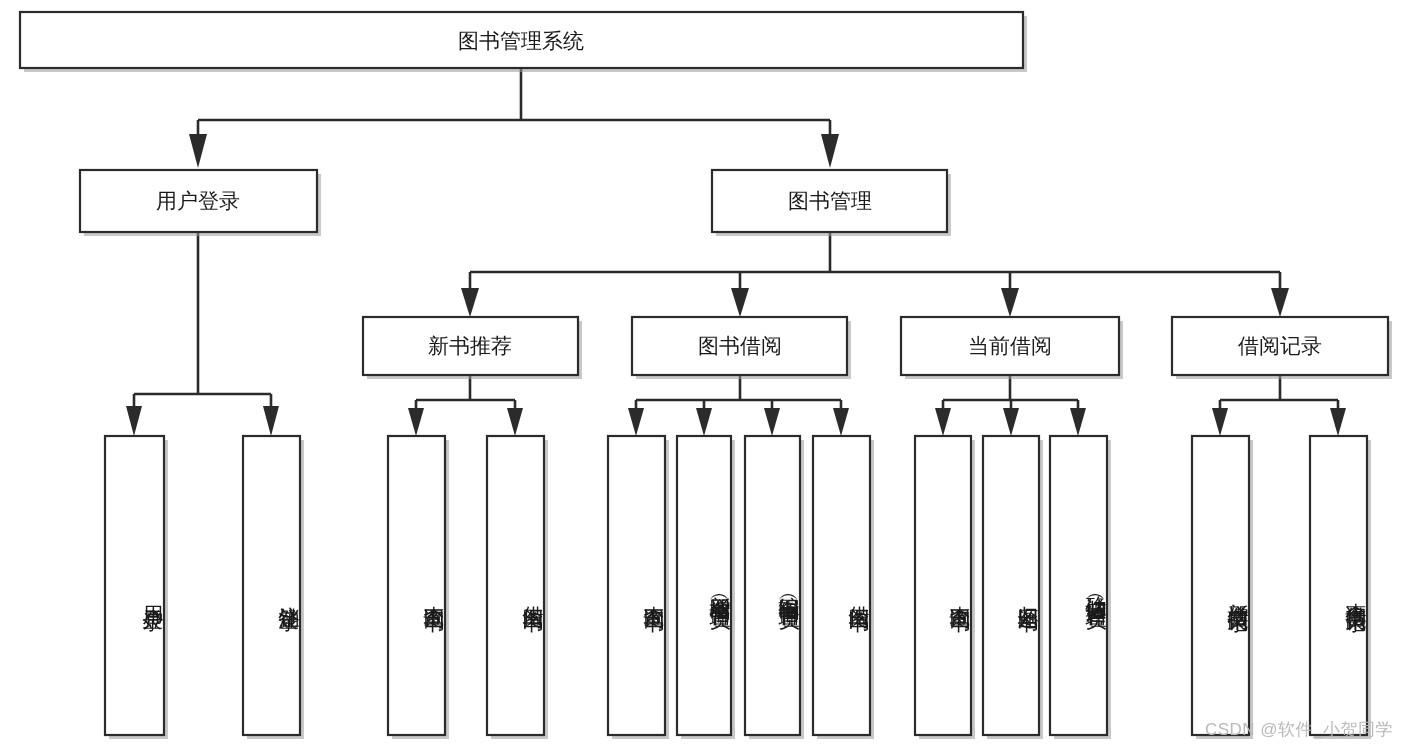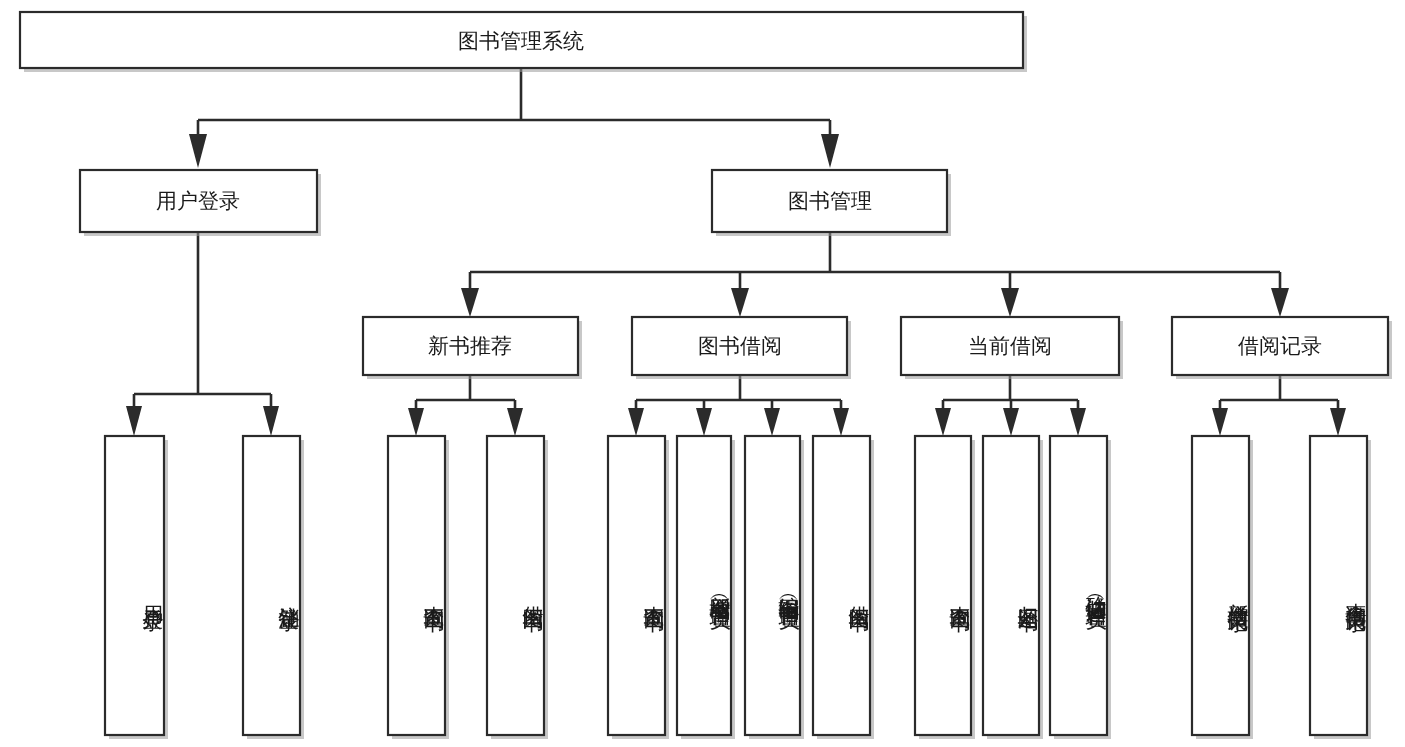--- a/index.html
+++ b/index.html
@@ -262,13 +262,14 @@
   <div class="node-label-vertical" style="left:608px; top:458px; width:57px; height:270px;">查询图书</div>
   <div class="node-label-vertical" style="left:677px; top:442px; width:54px; height:292px;">新增图书（管理员）</div>
   <div class="node-label-vertical" style="left:745px; top:442px; width:55px; height:292px;">编辑图书（管理员）</div>
   <div class="node-label-vertical" style="left:813px; top:458px; width:57px; height:270px;">借阅图书</div>
   <div class="node-label-vertical" style="left:915px; top:458px; width:56px; height:270px;">查询图书</div>
   <div class="node-label-vertical" style="left:983px; top:458px; width:56px; height:270px;">归还图书</div>
   <div class="node-label-vertical" style="left:1050px; top:442px; width:57px; height:292px;">确认归还（管理员）</div>
   <div class="node-label-vertical" style="left:1192px; top:452px; width:57px; height:280px;">新增借阅记录</div>
   <div class="node-label-vertical" style="left:1310px; top:452px; width:57px; height:280px;">查询借阅记录</div>
 
+  <div class="watermark">CSDN @软件_小贺同学</div>
 </div>
 
 </body></html>

